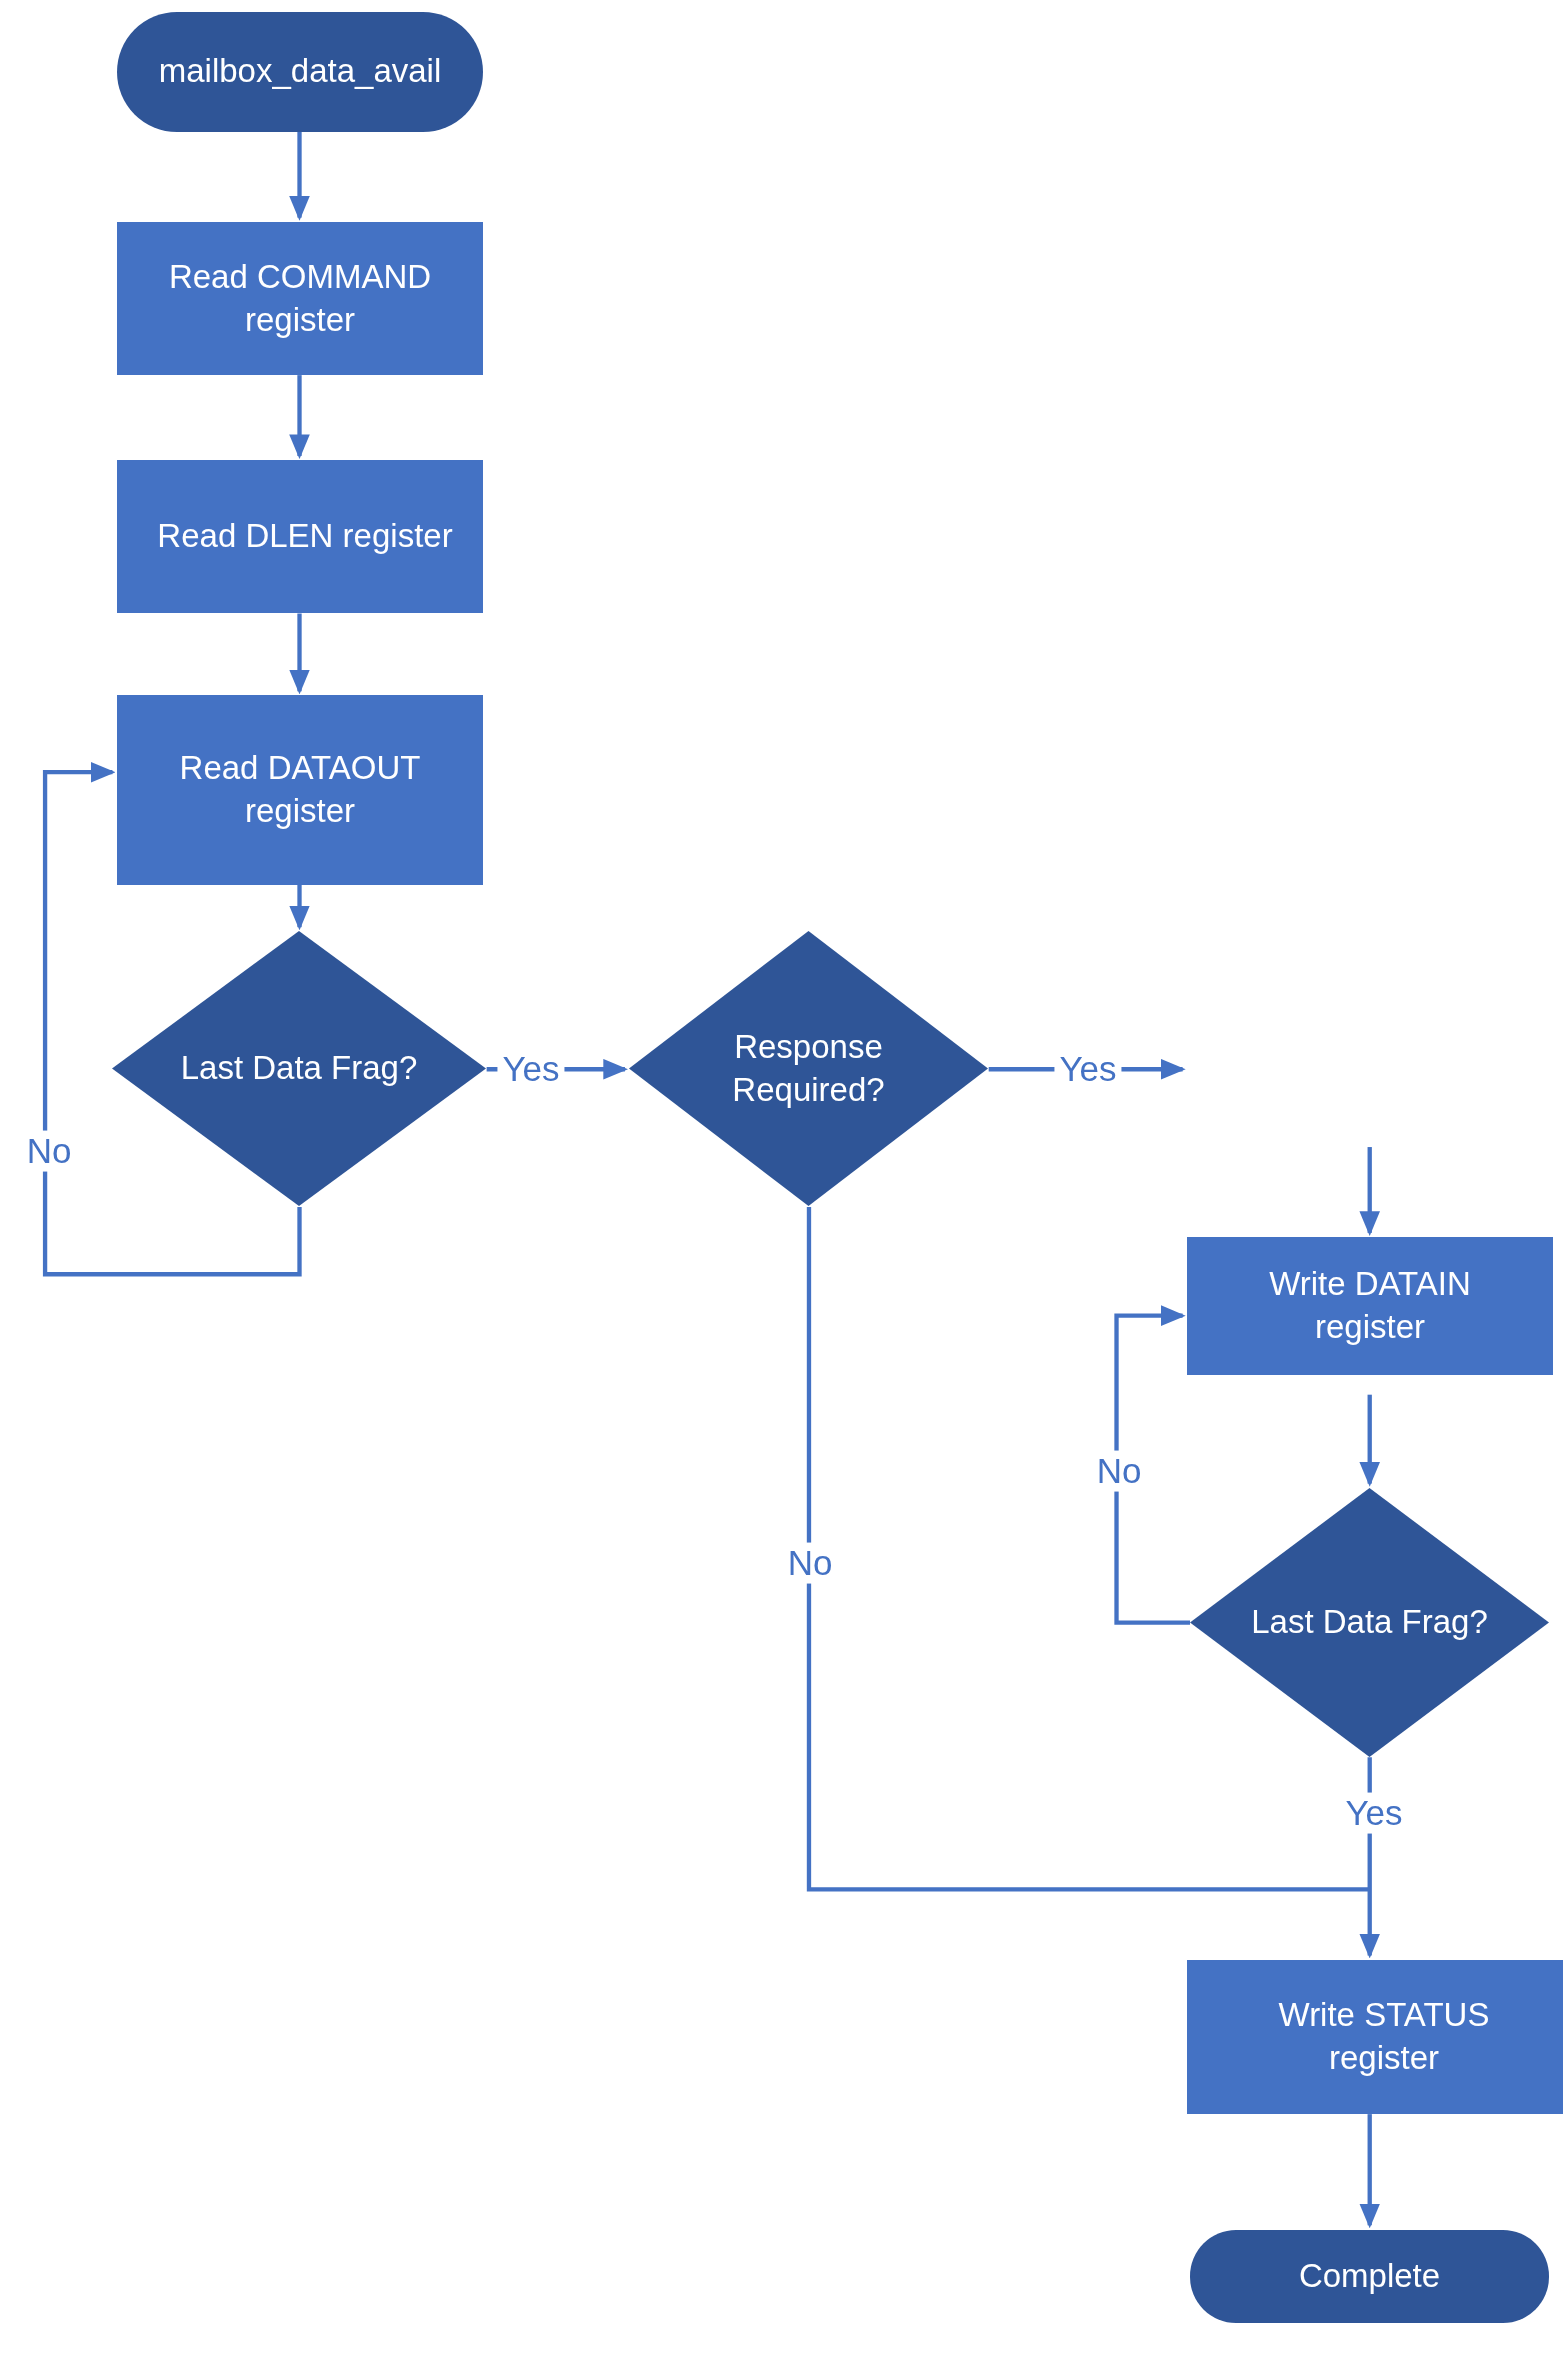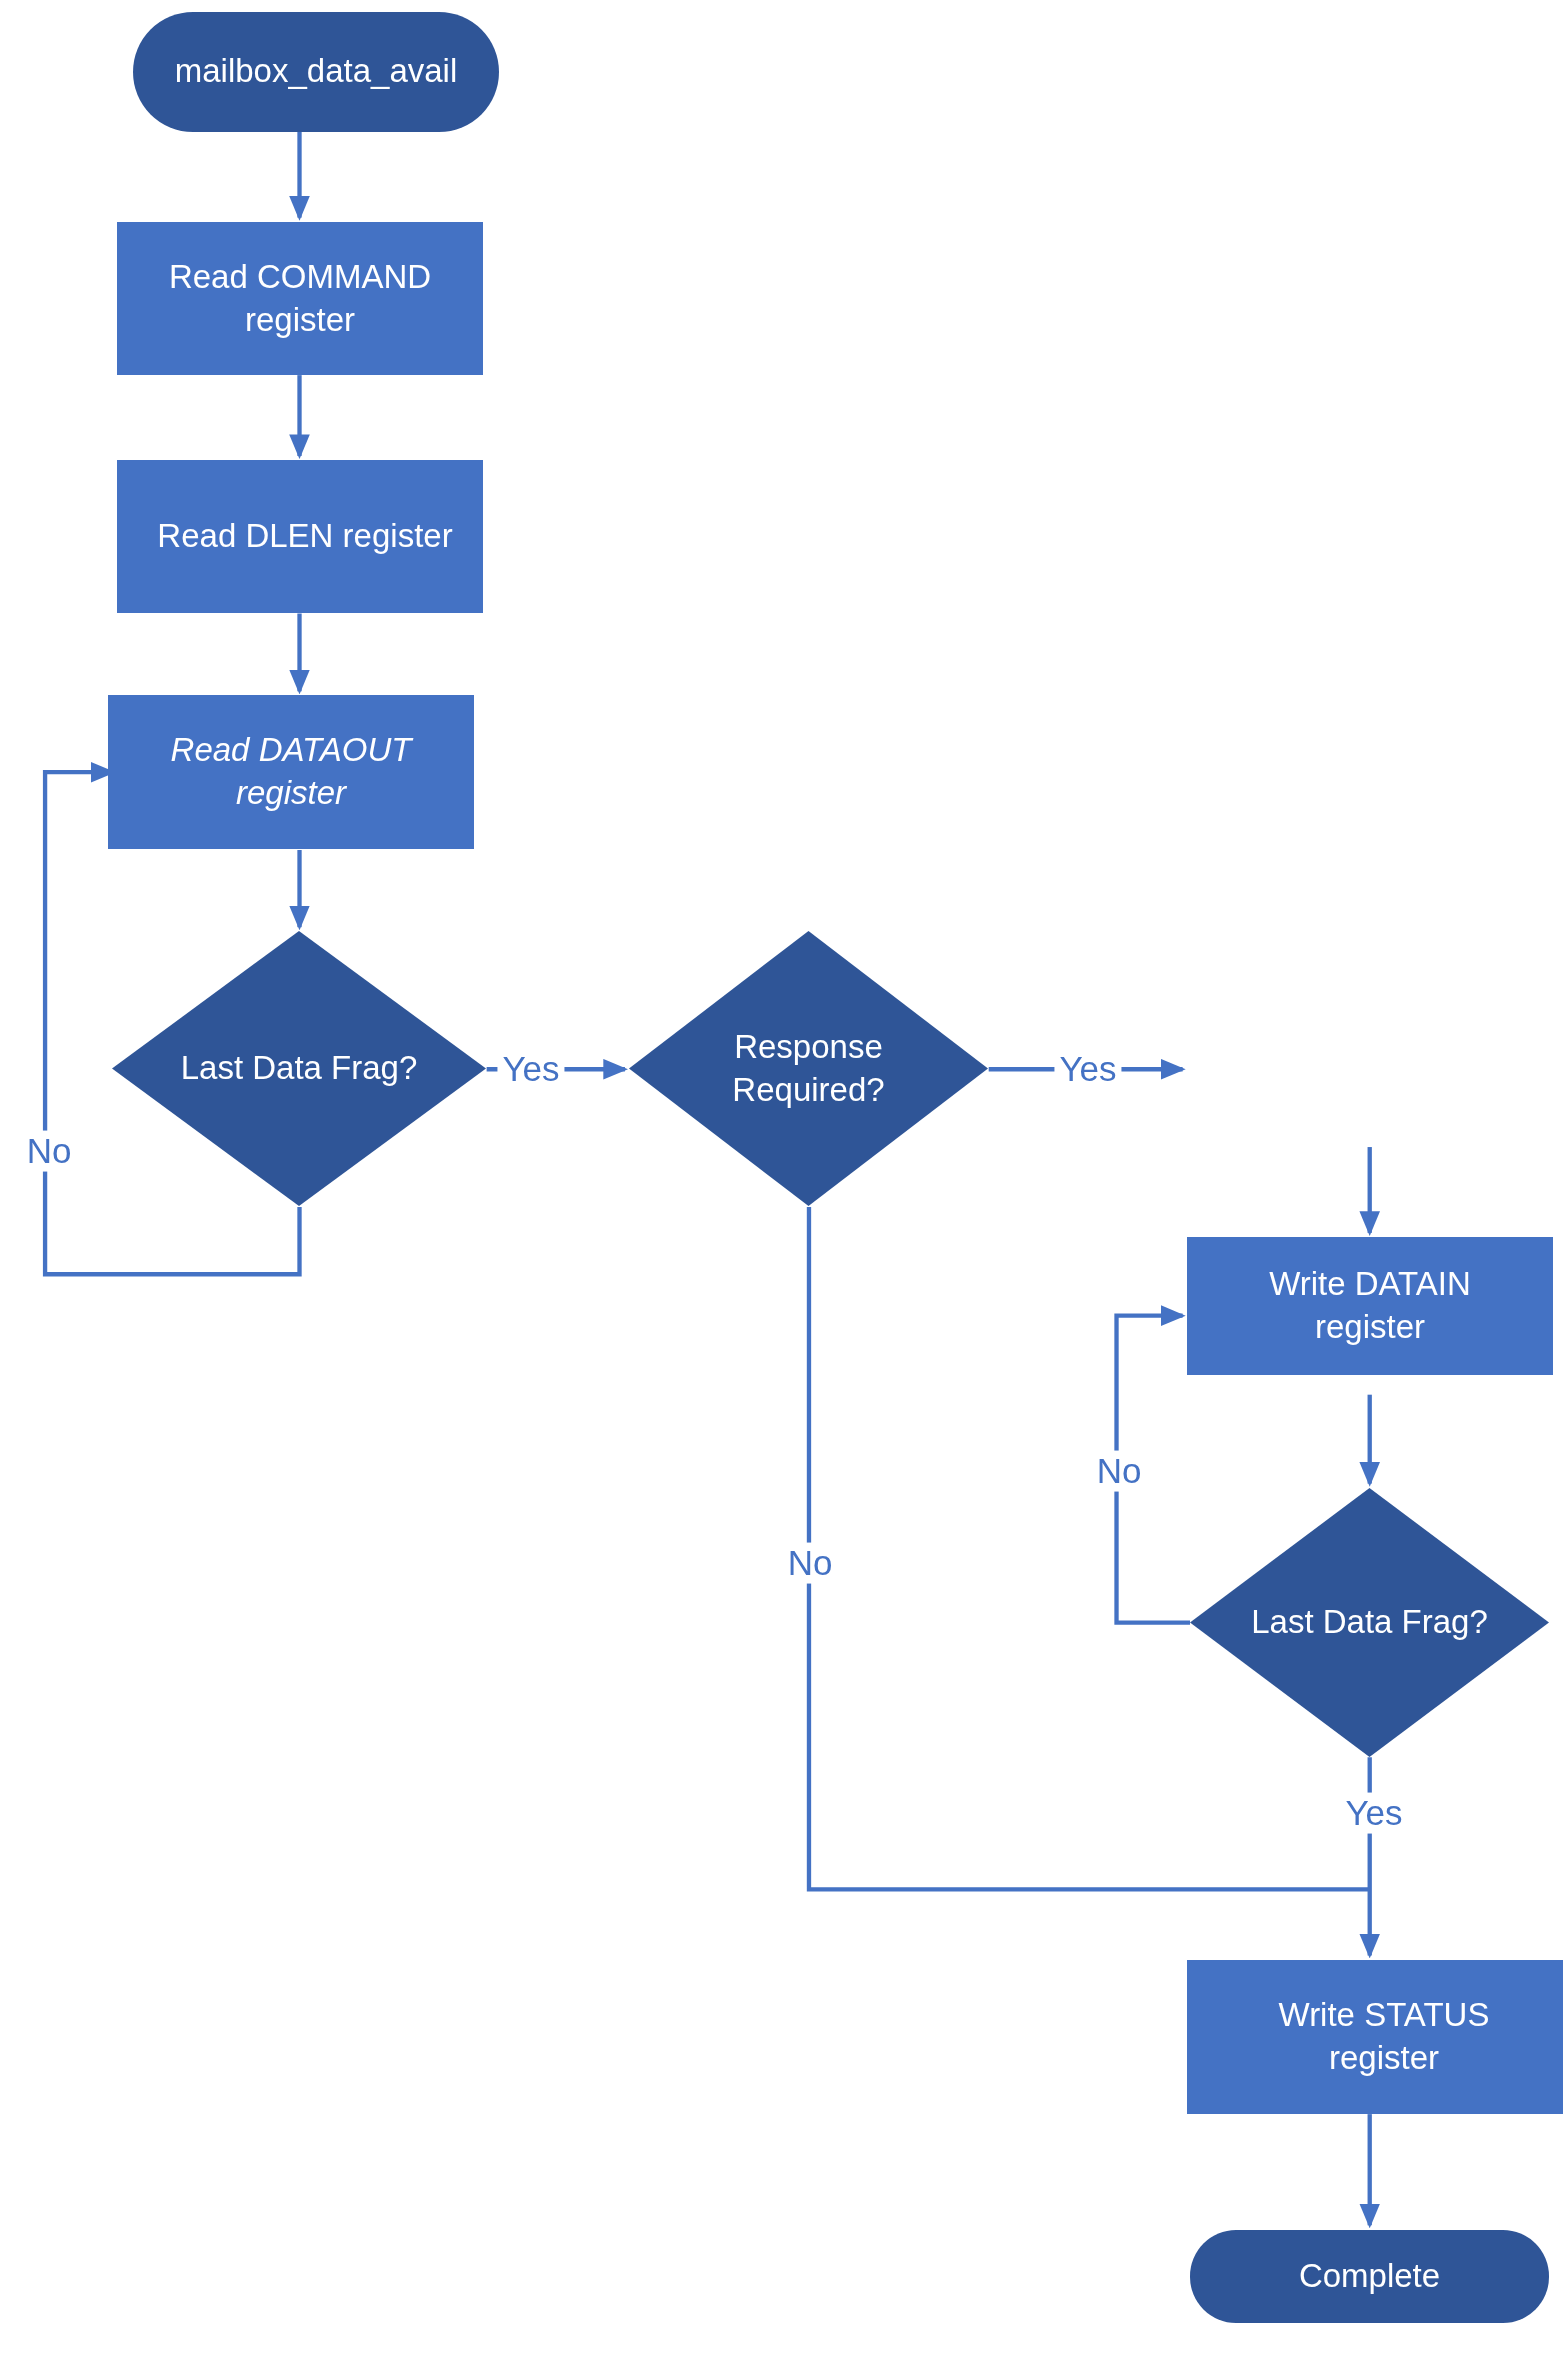--- a/index.html
+++ b/index.html
@@ -78,34 +78,34 @@
     <path class="edge" d="M485,1954 V2063 H73 V1250 H182" marker-end="url(#arrow)"></path>
     <path class="edge" d="M1601,1731 H1915" marker-end="url(#arrow)"></path>
     <path class="edge" d="M1310,1954 V3059 H2218"></path>
     <path class="edge" d="M2218,1857 V1996" marker-end="url(#arrow)"></path>
     <path class="edge" d="M2218,2258 V2402" marker-end="url(#arrow)"></path>
     <path class="edge" d="M1927,2627 H1808 V2130 H1915" marker-end="url(#arrow)"></path>
     <path class="edge" d="M2218,2845 V3166" marker-end="url(#arrow)"></path>
     <path class="edge" d="M2218,3423 V3603" marker-end="url(#arrow)"></path>
   </svg>
 
-  <div class="node terminator" style="left:133px;top:11.7px;width:366px;height:120px;border-radius:60px;">
+  <div class="node terminator" style="left:117px;top:11.7px;width:366px;height:120px;border-radius:60px;">
     <span>mailbox_data_avail</span>
   </div>
 
   <div class="node process" style="left:117px;top:222px;width:366px;height:153px;">
     <span>Read COMMAND
 register</span>
   </div>
 
   <div class="node process" style="left:117px;top:460px;width:366px;height:153px;padding-left:10px;">
     <span>Read DLEN register</span>
   </div>
 
-  <div class="node process" style="left:108px;top:695px;width:366px;height:154px;font-style:italic;">
+  <div class="node process" style="left:117px;top:695px;width:366px;height:190px;">
     <span>Read DATAOUT
 register</span>
   </div>
 
   <div class="node decision" style="left:112px;top:931px;width:374px;height:275px;">
     <span>Last Data Frag?</span>
   </div>
 
   <div class="node decision" style="left:629px;top:931px;width:359px;height:275px;">
     <span>Response

